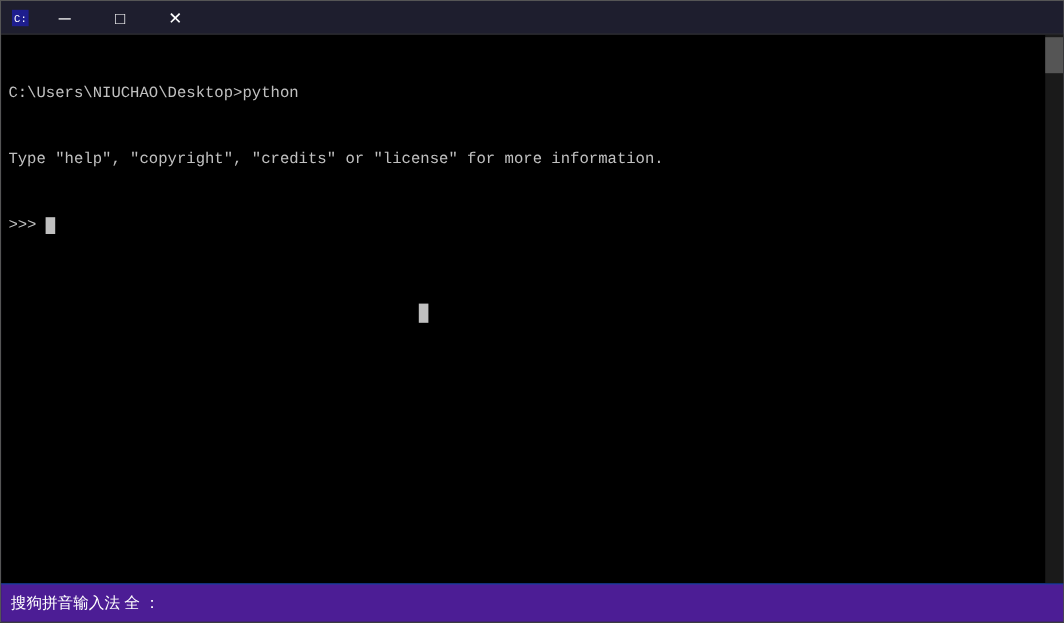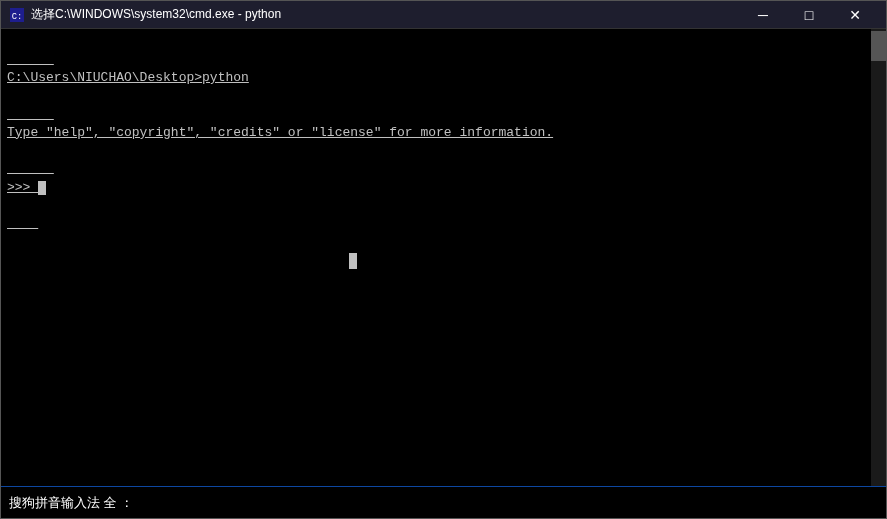--- a/index.html
+++ b/index.html
@@ -84,21 +84,20 @@
       overflow: hidden;
       position: relative;
     }
 
     .console-output {
       color: #c0c0c0;
       font-size: 13px;
       line-height: 1.4;
       white-space: pre;
       font-family: 'Courier New', Courier, monospace;
-      text-decoration: underline;
     }
 
     .console-output .line {
       display: block;
     }
 
     .cursor {
       display: inline-block;
       width: 8px;
       height: 14px;
@@ -134,21 +133,21 @@
 
     .scrollbar-thumb {
       width: 15px;
       height: 30px;
       background: #555;
       margin-top: 2px;
     }
 
     .taskbar {
       height: 32px;
-      background: #000000;
+      background: #4c1d95;
       display: flex;
       align-items: center;
       padding: 0 8px;
       flex-shrink: 0;
       border-top: 1px solid #0d47a1;
     }
 
     .taskbar-text {
       color: #ffffff;
       font-size: 13px;
@@ -160,21 +159,20 @@
 
 <div class="window-frame">
 
   <div class="title-bar">
     <div class="title-bar-icon">
       <svg viewBox="0 0 16 16" fill="none" xmlns="http://www.w3.org/2000/svg">
         <rect width="16" height="16" fill="#1e1e8e"></rect>
         <text x="2" y="12" font-size="10" fill="white" font-family="Courier New">C:</text>
       </svg>
     </div>
-    <span class="title-bar-text">选择C:\WINDOWS\system32\cmd.exe - python</span>
     <div class="title-bar-controls">
       <button class="title-btn">─</button>
       <button class="title-btn">□</button>
       <button class="title-btn close">✕</button>
     </div>
   </div>
 
   <div class="console-area">
     <div class="console-output">
       <span class="line">C:\Users\NIUCHAO\Desktop&gt;python</span>

